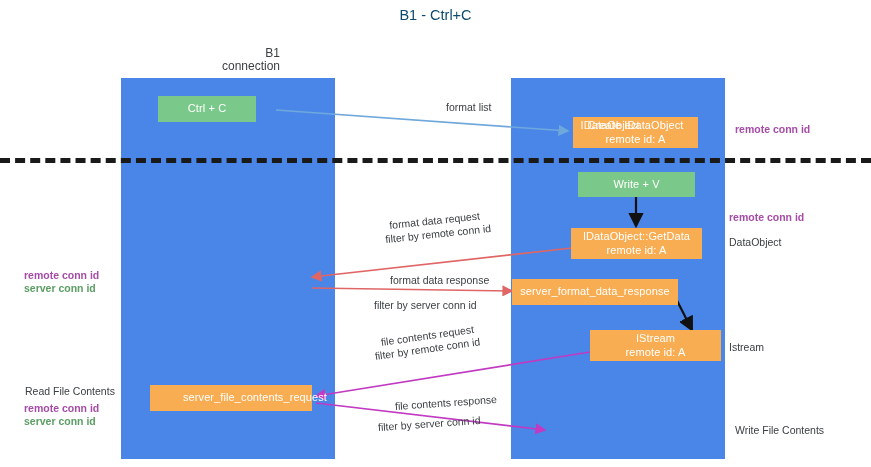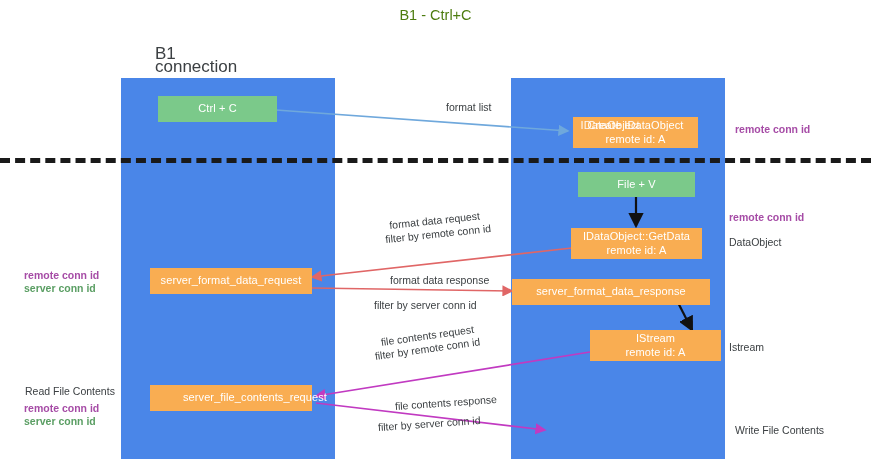--- a/index.html
+++ b/index.html
@@ -9,27 +9,27 @@
     font-family:"Liberation Sans","DejaVu Sans",sans-serif;
     position:relative;overflow:hidden;
     color:#3c4043;
   }
   .stage{position:absolute;inset:0;}
 
   
   .title{
     position:absolute;left:0;right:0;top:6px;
     text-align:center;font-size:14.5px;line-height:19px;
-    color:#4d7c0f;
+    color:#0c4a6e;
   }
   .title div{white-space:pre;}
 
   
   .colhead{
-    position:absolute;text-align:left;font-size:17px;
+    position:absolute;text-align:right;font-size:12px;
     line-height:13px;color:#3c4043;
   }
 
   
   .lane{position:absolute;background:#4a86e8;}
 
   
   .box{
     position:absolute;box-sizing:border-box;
     display:flex;align-items:center;justify-content:center;
@@ -107,46 +107,43 @@
 
     <path d="M312,288 L512,291" stroke="#e06666" stroke-width="1.6" fill="none" marker-end="url(#ah-red)"></path>
 
     <path d="M668,283 L692,330" stroke="#111111" stroke-width="2.2" fill="none" marker-end="url(#ah-blk)"></path>
 
     <path d="M590,352 L316,396" stroke="#c13ac1" stroke-width="1.6" fill="none" marker-end="url(#ah-mag)"></path>
 
     <path d="M316,403 L545,430" stroke="#c13ac1" stroke-width="1.6" fill="none" marker-end="url(#ah-mag)"></path>
   </svg>
 
-  <div class="box green" style="left:158px;top:96px;width:119px;height:26px;">
+  <div class="box green" style="left:158px;top:96px;width:98px;height:26px;">
     <span>Ctrl + C</span>
   </div>
 
   <div class="box orange" style="left:573px;top:117px;width:125px;height:31px;">
     <span class="overlay">
       <span class="u">IDataObject</span>
       <span>Create IDataObject</span>
     </span>
     <span>remote id: A</span>
   </div>
 
   <div class="box green" style="left:578px;top:172px;width:117px;height:25px;">
-    <span>File + V</span>
+    <span>Write + V</span>
   </div>
 
   <div class="box orange" style="left:571px;top:228px;width:131px;height:31px;">
     <span>IDataObject::GetData</span>
     <span>remote id: A</span>
   </div>
 
-  <div class="box orange" style="left:150px;top:268px;width:162px;height:26px;">
-    <span>server_format_data_request</span>
-  </div>
 
-  <div class="box orange" style="left:512px;top:279px;width:198px;height:26px;">
+  <div class="box orange" style="left:512px;top:279px;width:166px;height:26px;">
     <span>server_format_data_response</span>
   </div>
 
   <div class="box orange" style="left:590px;top:330px;width:131px;height:31px;">
     <span>IStream</span>
     <span>remote id: A</span>
   </div>
 
   <div class="box orange" style="left:150px;top:385px;width:162px;height:26px;padding-left:48px;">
     <span>server_file_contents_request</span>

